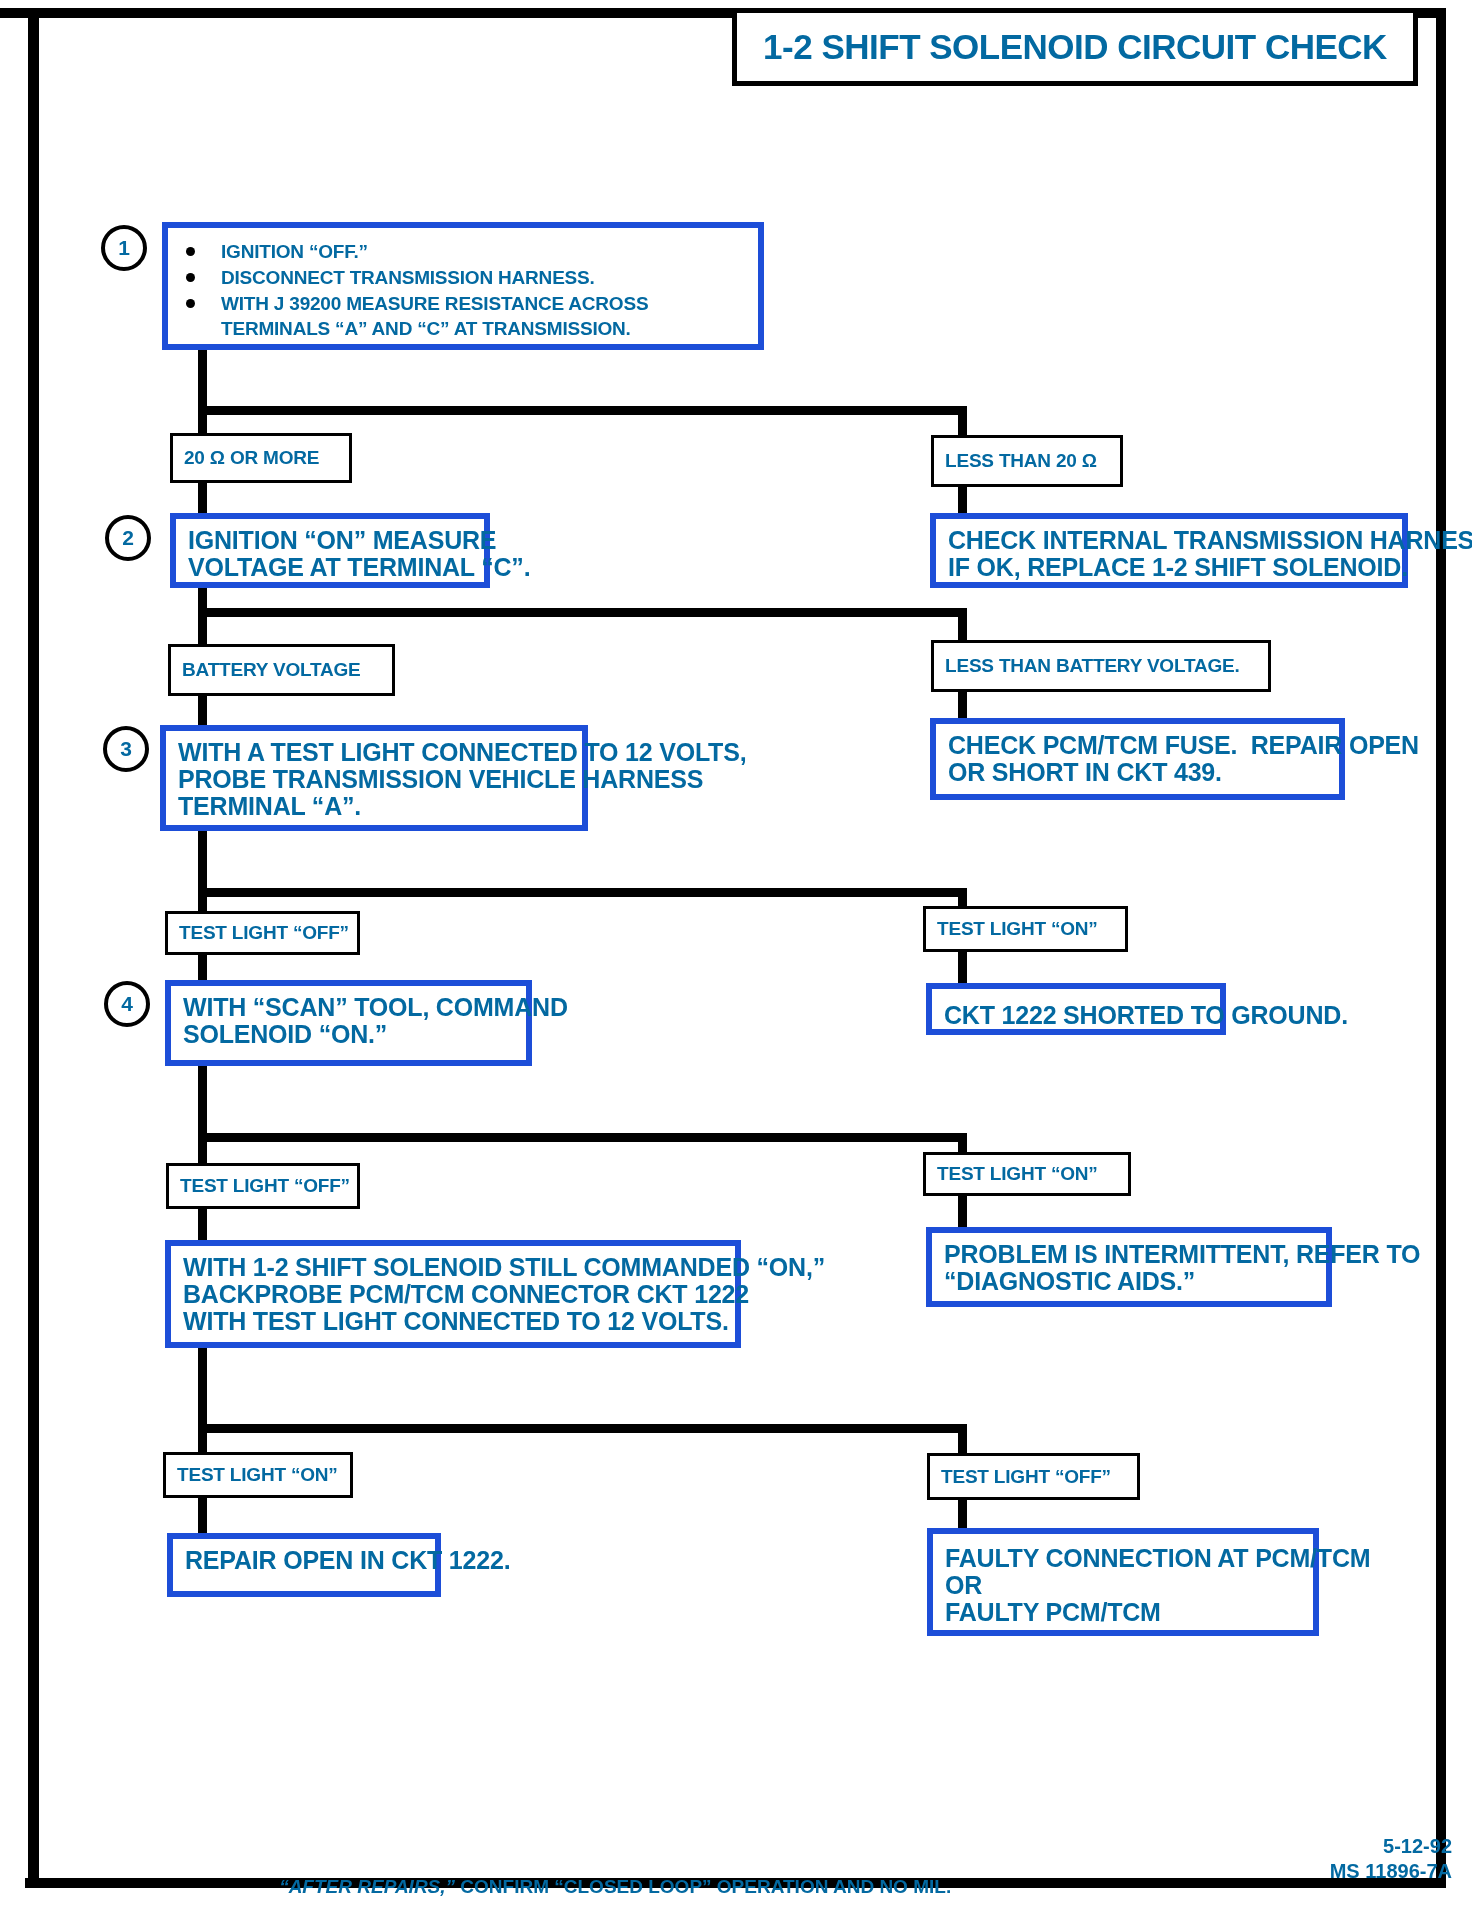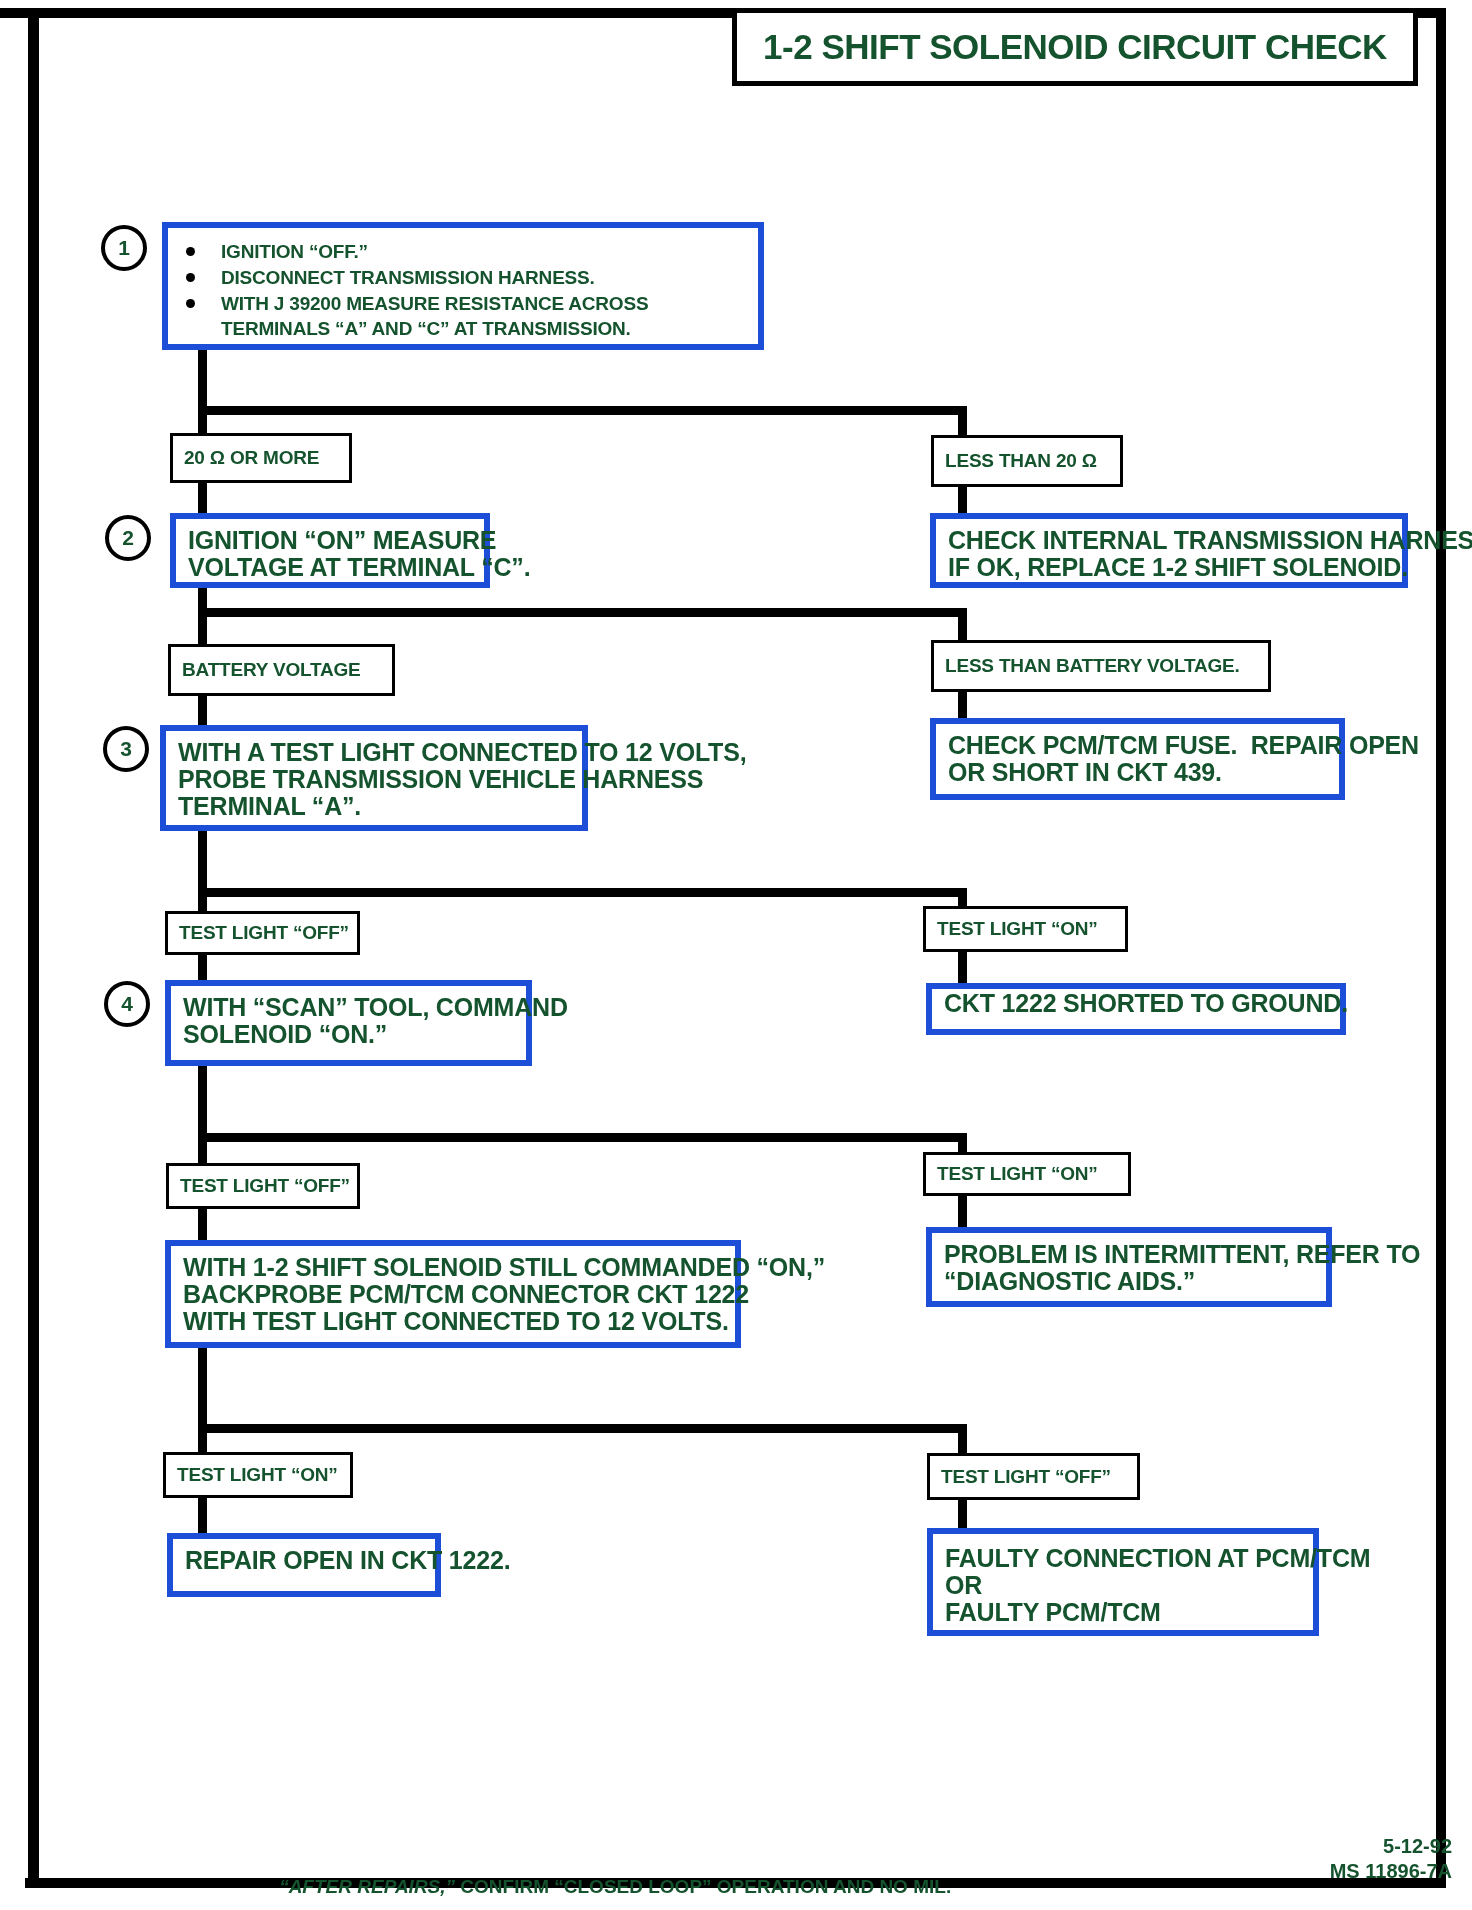--- a/index.html
+++ b/index.html
@@ -1,19 +1,19 @@
 <!DOCTYPE html>
 <html><head>
 <meta charset="utf-8">
 <style>
   * { margin:0; padding:0; box-sizing:border-box; }
   html,body { background:#ffffff; }
   .page {
     position:relative; width:1472px; height:1910px; background:#fff;
-    font-family:"Liberation Sans", sans-serif; font-weight:700; color:#14532d;
+    font-family:"Liberation Sans", sans-serif; font-weight:700; color:#0369a1;
     overflow:hidden;
   }
   .bar { position:absolute; background:#000; z-index:1; }
   .frame { position:absolute; background:#000; z-index:0; }
   .title-box {
     position:absolute; left:732px; top:8px; width:686px; height:78px;
     border:5px solid #000; background:#fff; z-index:3;
     display:flex; align-items:center; justify-content:center;
     font-size:35px; letter-spacing:-0.5px; white-space:pre;
   }
@@ -138,21 +138,21 @@
     <div class="bl">TERMINAL “A”.</div>
   </div>
 
   <div class="label" style="left:165px;top:911px;width:195px;height:44px;">
     <span>TEST LIGHT “OFF”</span>
   </div>
   <div class="label" style="left:923px;top:906px;width:205px;height:46px;">
     <span>TEST LIGHT “ON”</span>
   </div>
 
-  <div class="node" style="left:926px;top:983px;width:420px;height:52px;padding-top:1px;">
+  <div class="node" style="left:926px;top:983px;width:300px;height:52px;padding-top:13px;">
     <div class="bl">CKT 1222 SHORTED TO GROUND.</div>
   </div>
 
   <div class="node" style="left:165px;top:980px;width:367px;height:86px;">
     <div class="bl">WITH “SCAN” TOOL, COMMAND</div>
     <div class="bl">SOLENOID “ON.”</div>
   </div>
 
   <div class="label" style="left:166px;top:1163px;width:194px;height:46px;">
     <span>TEST LIGHT “OFF”</span>

